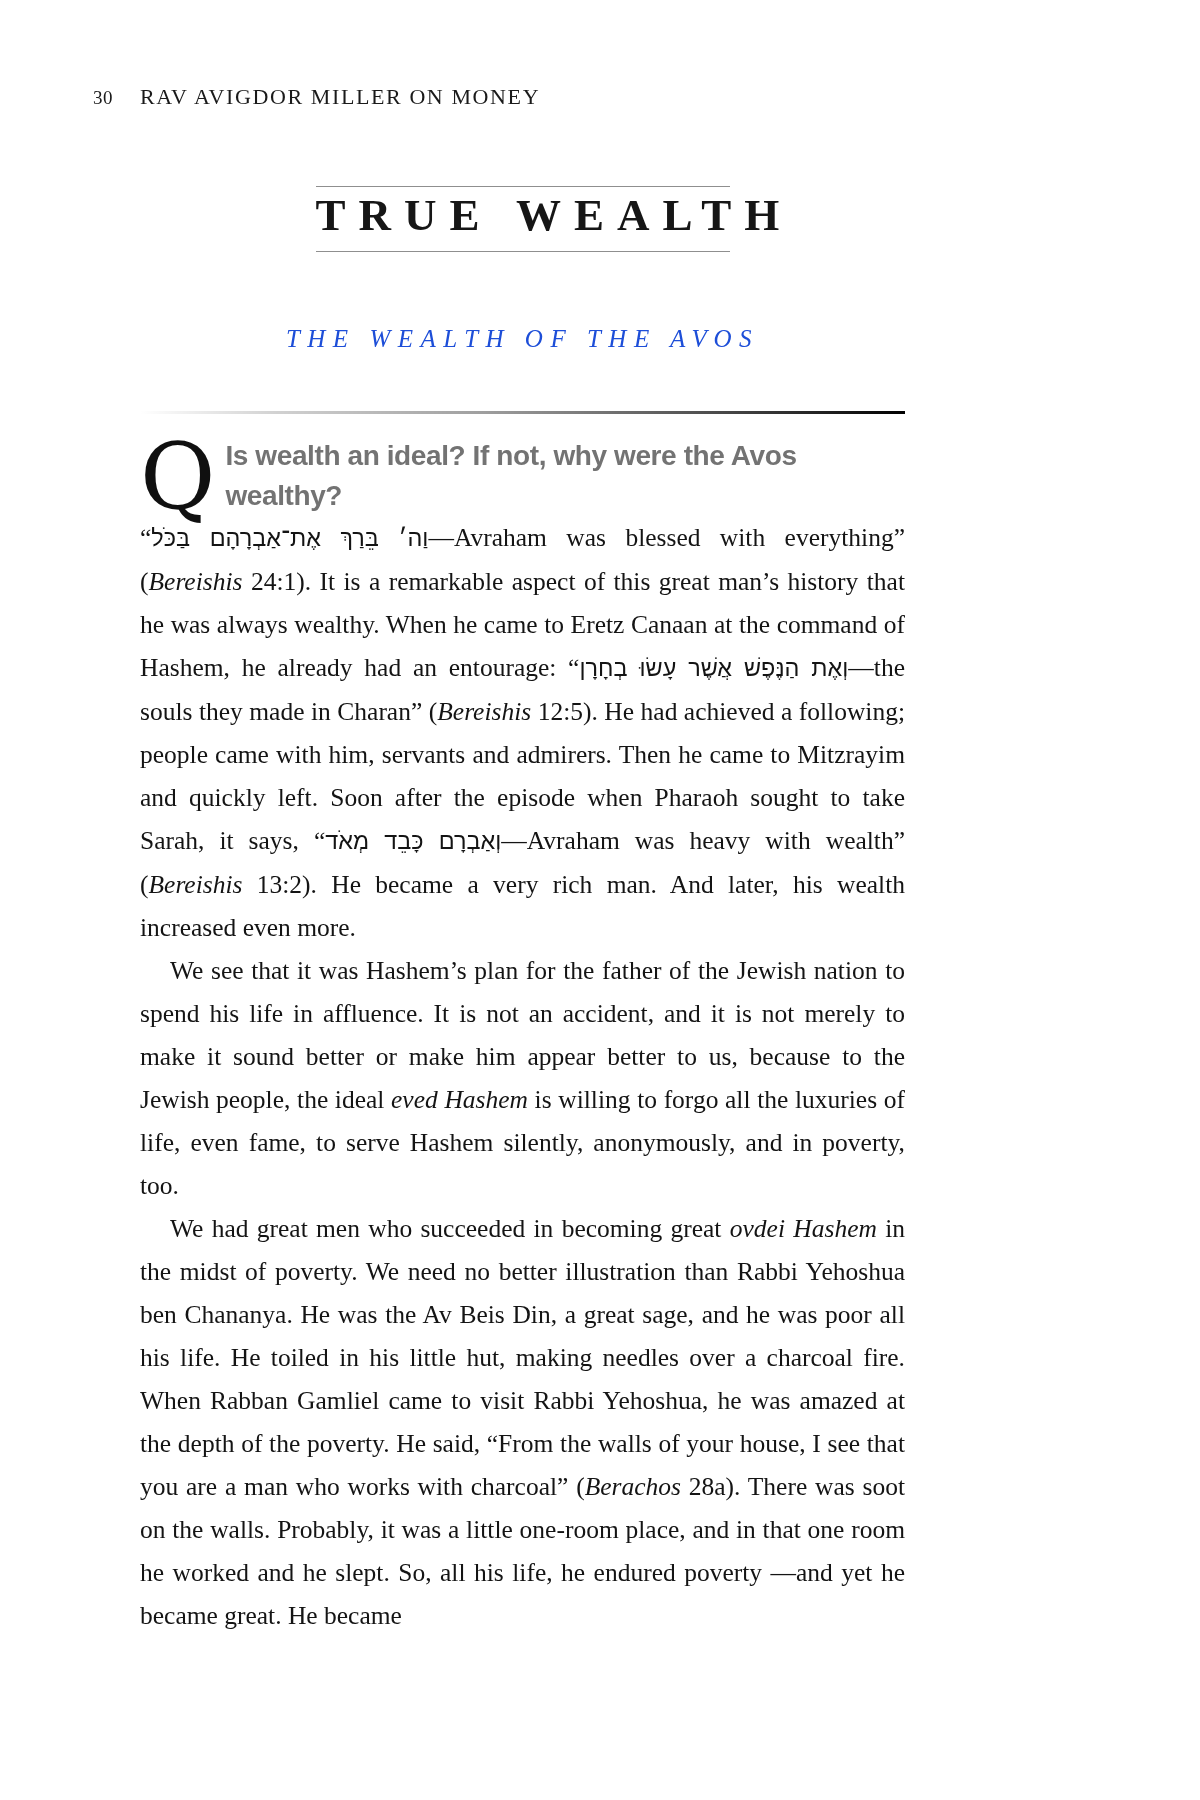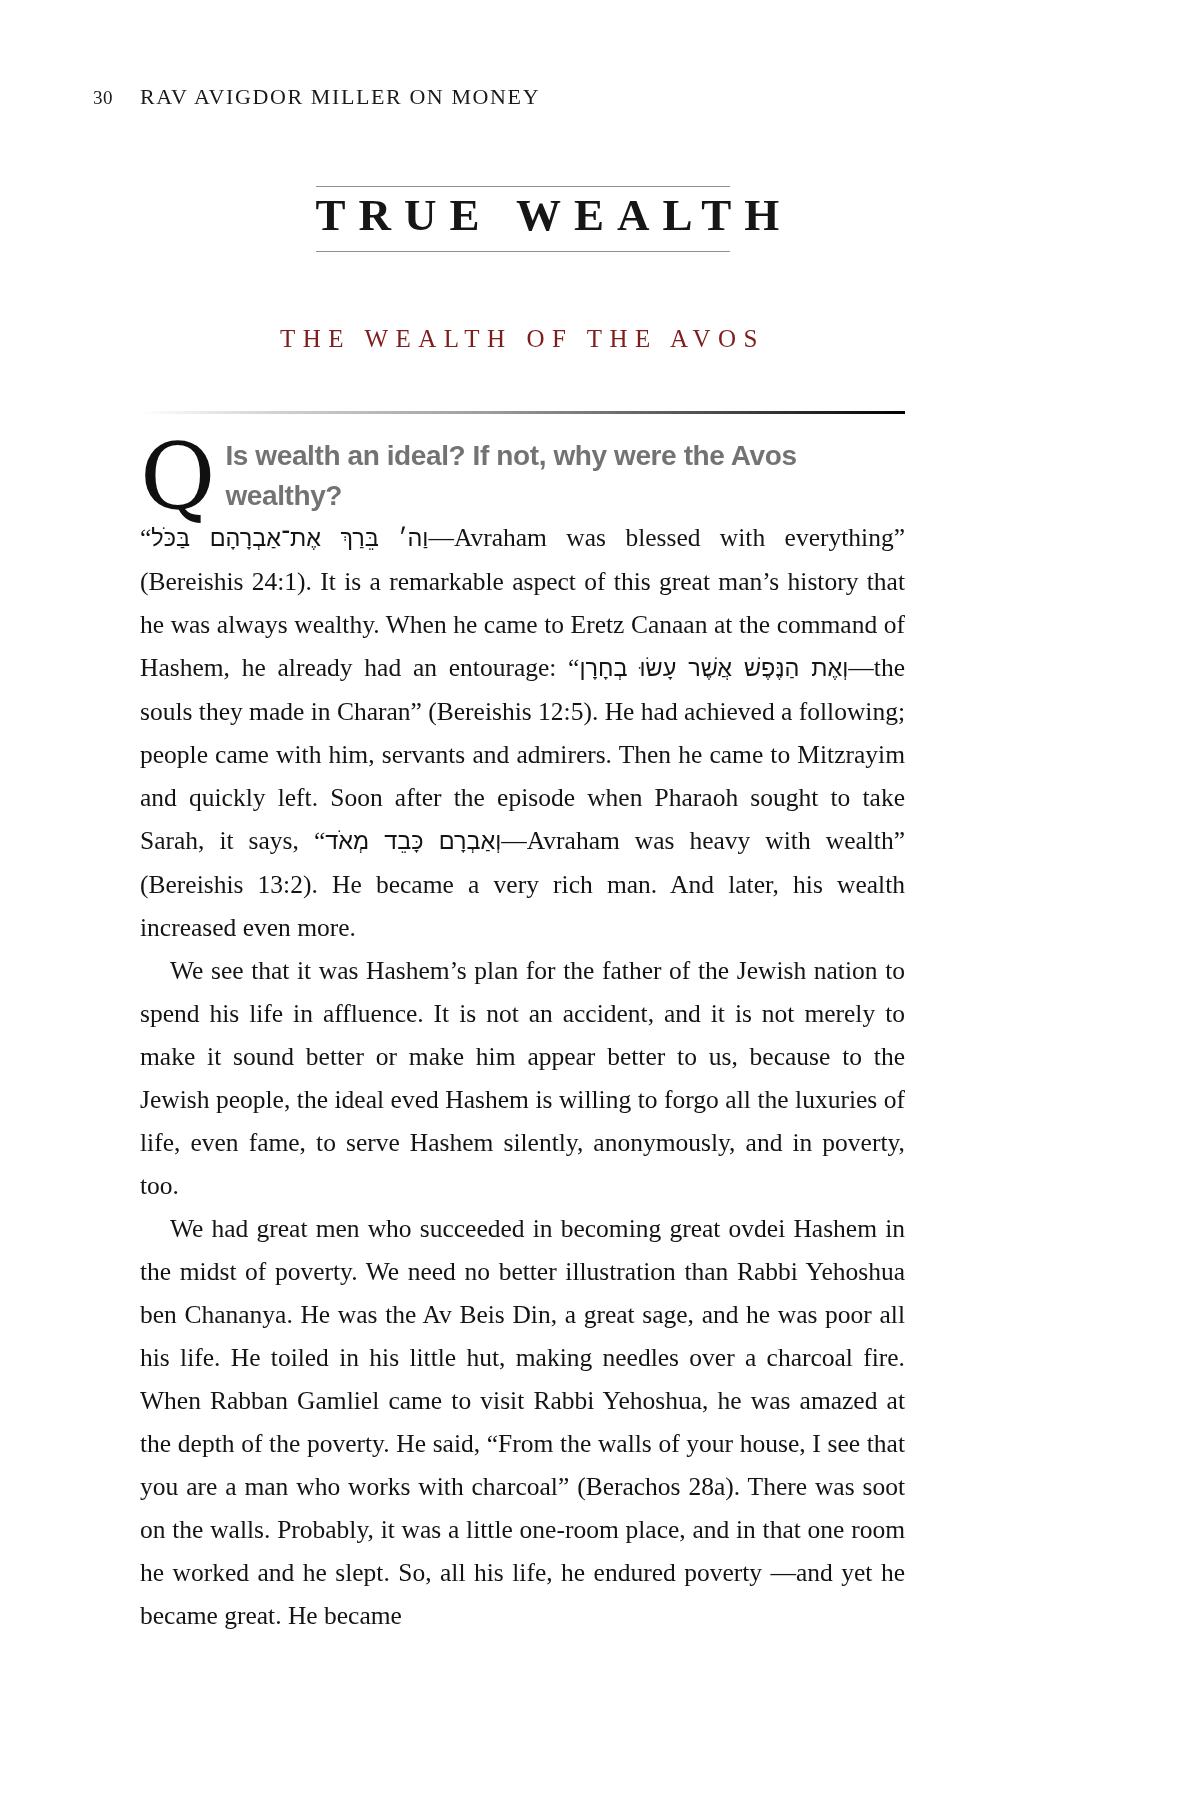--- a/index.html
+++ b/index.html
@@ -52,21 +52,22 @@
     margin-right: -13px; 
     color: #161616;
     white-space: nowrap;
   }
   .section-title {
     margin-top: 72px;
     text-align: center;
     font-size: 25px;
     line-height: 30px;
     letter-spacing: 7.5px;
-    color: #7f1d1d;
+    color: #1d4ed8;
+    font-style: italic;
   }
   .grad-rule {
     margin-top: 57px;
     height: 3px;
     background: linear-gradient(90deg,
       rgba(0,0,0,0.00) 0%,
       rgba(0,0,0,0.18) 18%,
       rgba(0,0,0,0.38) 45%,
       rgba(0,0,0,0.70) 75%,
       #000000 100%);
@@ -92,21 +93,21 @@
     color: #737373;
   }
   .body-para {
     margin: 0;
     font-size: 25.5px;
     line-height: 43px;
     text-align: justify;
     color: #141414;
   }
   .body-para.indent { text-indent: 30px; }
-  .it { }
+  .it { font-style: italic; }
   .he {
     font-family: Liberation Sans, sans-serif;
     font-size: 0.92em;
   }
 </style>
 </head>
 <body>
 
 <div class="page">
 

